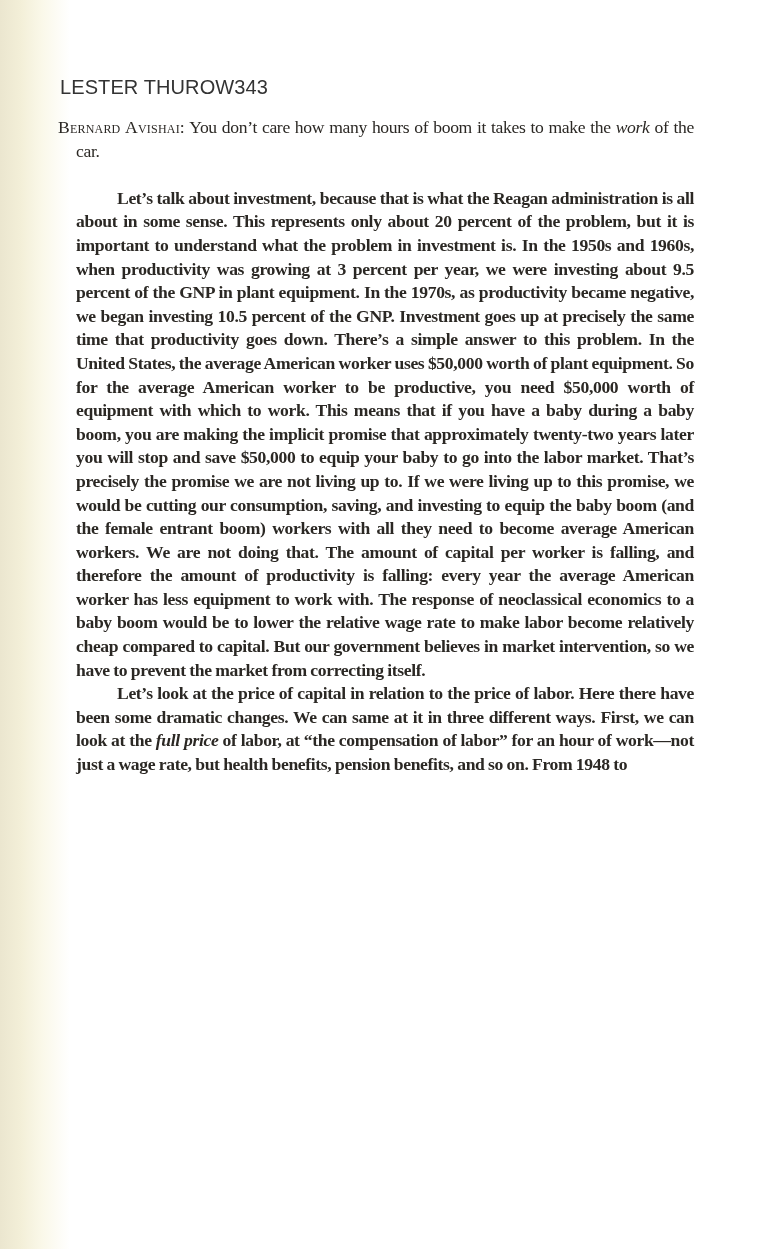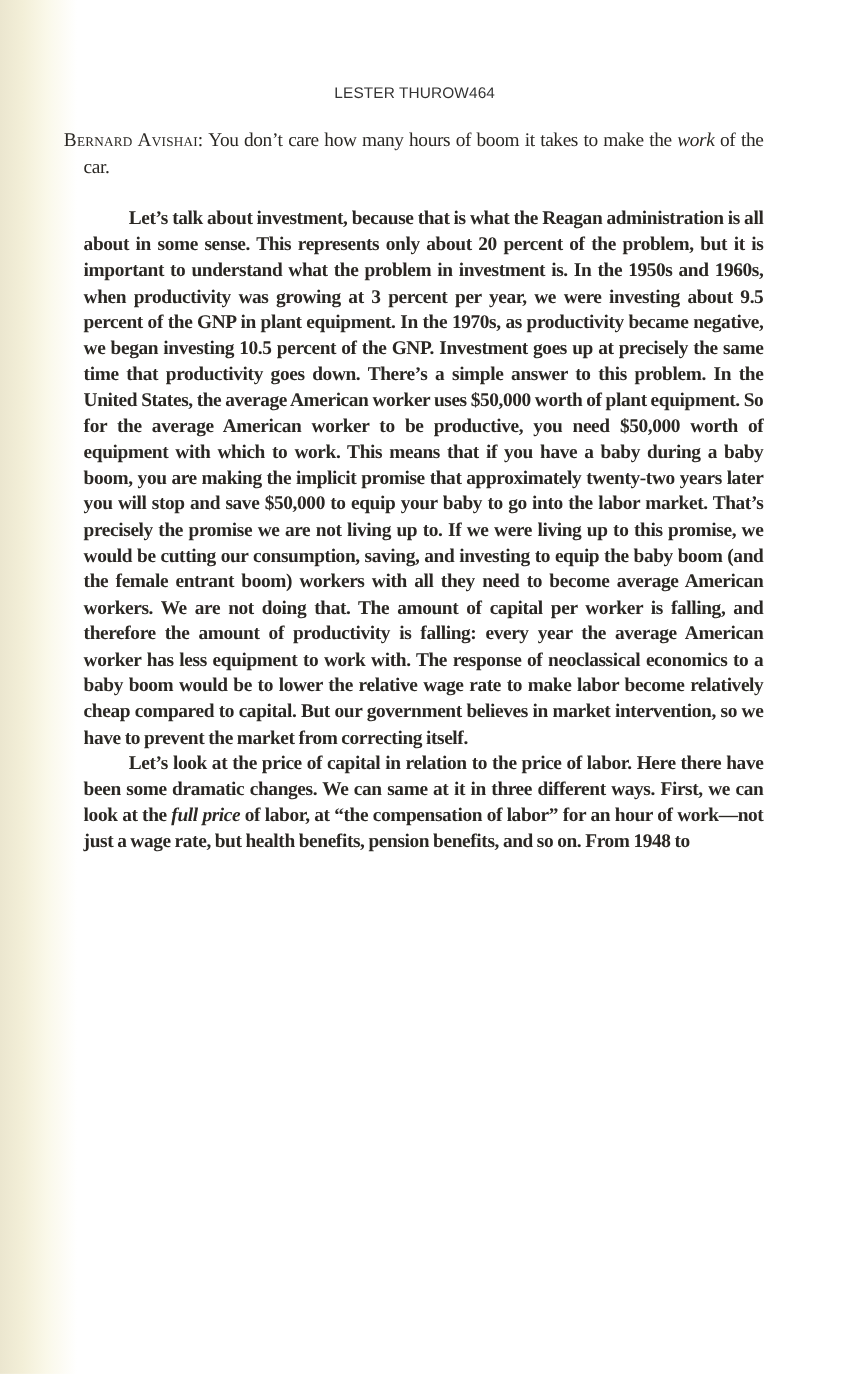--- a/index.html
+++ b/index.html
@@ -21,23 +21,23 @@
     width: 70px;
     background: linear-gradient(to right, #ebe6cf 0%, #f3efd8 30%, #faf8e9 60%, #ffffff 100%);
     pointer-events: none;
   }
   .running-head {
     position: absolute;
     top: 76px;
     left: 60px;
     width: 634px;
     display: flex;
-    justify-content: center;
+    justify-content: flex-start;
     font-family: "Liberation Sans", sans-serif;
-    font-size: 14px;
+    font-size: 20px;
     letter-spacing: 0.1px;
     color: #333;
   }
   .text-block {
     position: absolute;
     top: 116px;
     left: 58px;
     width: 636px;
     font-size: 17.6px;
     line-height: 23.6px;
@@ -70,21 +70,21 @@
   }
   em { font-style: italic; }
 </style>
 </head>
 <body>
 
 <div class="page-edge"></div>
 
 <div class="running-head">
   <span>LESTER THUROW</span>
-  <span>464</span>
+  <span>343</span>
 </div>
 
 <div class="text-block">
 
   <p class="p speech"><span class="sc">Bernard Avishai:</span><span> You don’t care how many hours of boom it takes to make the </span><em>work</em><span> of the car.</span></p>
 
 
   <div class="gap"></div>
 
   <p class="p para">Let’s talk about investment, because that is what the Reagan administration is all about in some sense. This represents only about 20 percent of the problem, but it is important to understand what the problem in investment is. In the 1950s and 1960s, when productivity was growing at 3 percent per year, we were investing about 9.5 percent of the GNP in plant equipment. In the 1970s, as productivity became negative, we began investing 10.5 percent of the GNP. Investment goes up at precisely the same time that productivity goes down. There’s a simple answer to this problem. In the United States, the average American worker uses $50,000 worth of plant equipment. So for the average American worker to be productive, you need $50,000 worth of equipment with which to work. This means that if you have a baby during a baby boom, you are making the implicit promise that approximately twenty-two years later you will stop and save $50,000 to equip your baby to go into the labor market. That’s precisely the promise we are not living up to. If we were living up to this promise, we would be cutting our consumption, saving, and investing to equip the baby boom (and the female entrant boom) workers with all they need to become average American workers. We are not doing that. The amount of capital per worker is falling, and therefore the amount of productivity is falling: every year the average American worker has less equipment to work with. The response of neoclassical economics to a baby boom would be to lower the relative wage rate to make labor become relatively cheap compared to capital. But our government believes in market intervention, so we have to prevent the market from correcting itself.</p>

